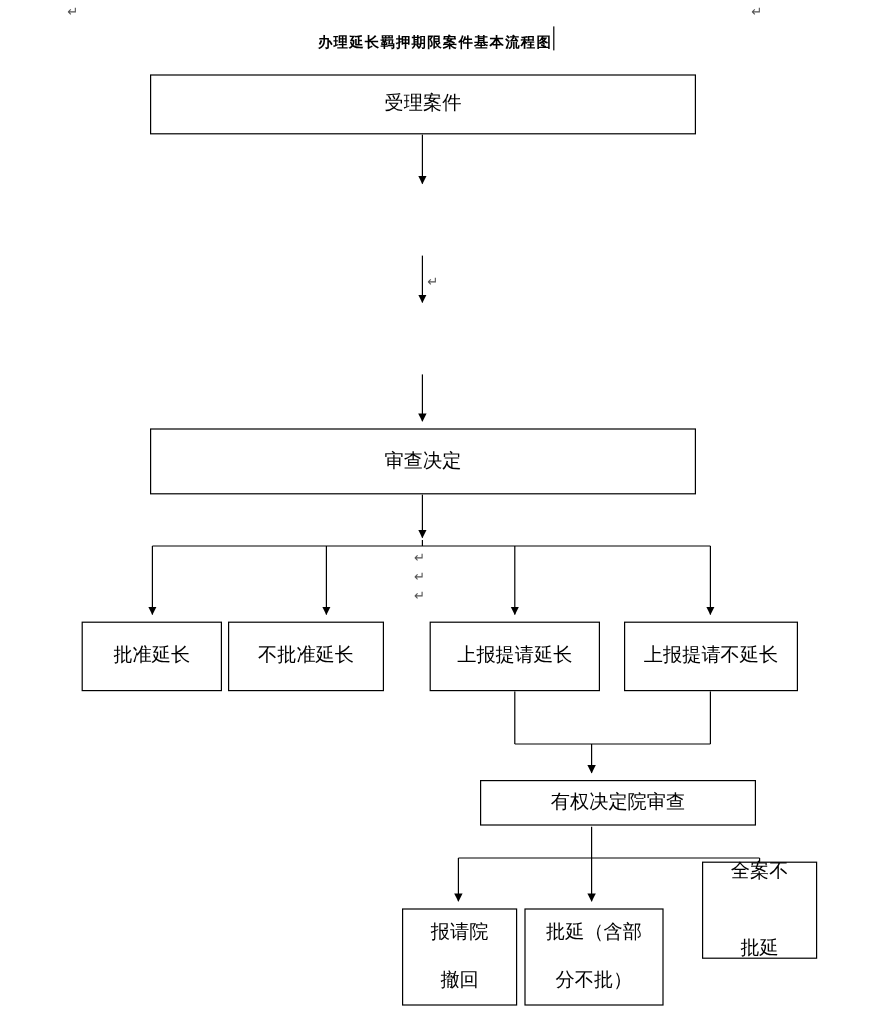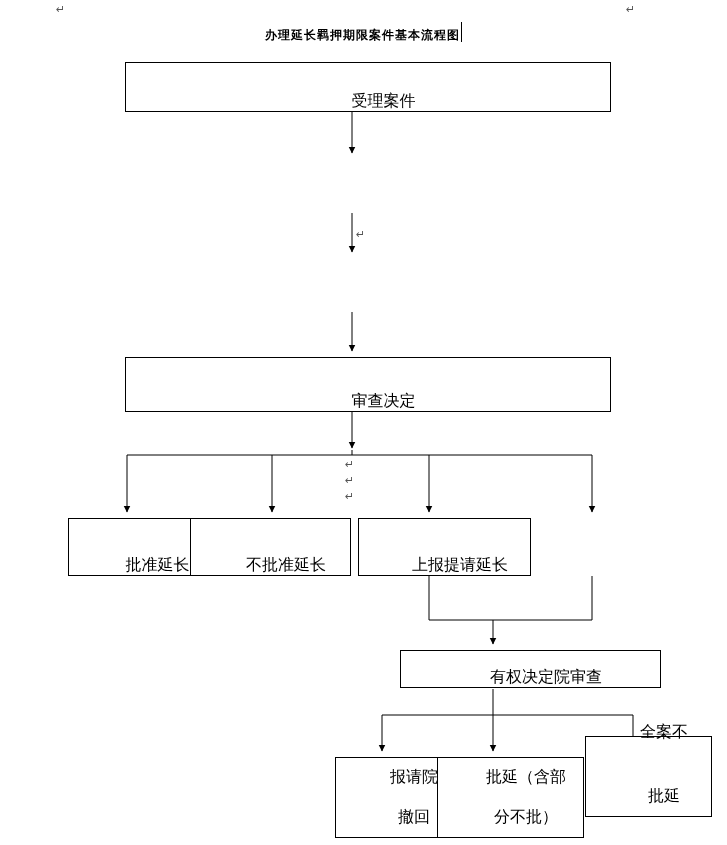--- a/index.html
+++ b/index.html
@@ -4,22 +4,22 @@
 <style>
   html,body{margin:0;padding:0;background:#ffffff;}
   #page{
     position:relative;width:727px;height:845px;background:#ffffff;
     font-family:"Liberation Serif","DejaVu Serif",serif;color:#000;
     overflow:hidden;border-right:1px solid #ececec;border-bottom:1px solid #ececec;
   }
   #connectors{position:absolute;left:0;top:0;width:727px;height:845px;pointer-events:none;}
   .node{
     position:absolute;border:1px solid #000;background:#fff;
-    display:flex;flex-direction:column;align-items:center;justify-content:flex-end;
-    font-size:16px;text-align:center;padding-left:31px;
+    display:flex;flex-direction:column;align-items:center;justify-content:center;
+    font-size:16px;text-align:center;
   }
   .node .line{line-height:1.25;}
   .node.multi .line{line-height:40px;}
   #title{
     position:absolute;left:0;top:22px;width:100%;text-align:center;
     font-weight:bold;font-size:12px;letter-spacing:1px;
   }
   #title .cursor{display:inline-block;width:1px;height:20px;background:#000;vertical-align:-3px;margin-left:1px;}
   .mark{position:absolute;font-size:11px;color:#555;font-family:"DejaVu Sans",sans-serif;}
 </style>
@@ -82,33 +82,36 @@
   </div>
 
   <div class="node" style="left:190px;top:518px;width:128px;height:56px;">
     <span class="line">不批准延长</span>
   </div>
 
   <div class="node" style="left:358px;top:518px;width:140px;height:56px;">
     <span class="line">上报提请延长</span>
   </div>
 
+  <div class="node" style="left:520px;top:518px;width:143px;height:56px;">
+    <span class="line">上报提请不延长</span>
+  </div>
 
   <div class="node" style="left:400px;top:650px;width:228px;height:36px;">
     <span class="line">有权决定院审查</span>
   </div>
 
   <div class="node multi" style="left:335px;top:757px;width:94px;height:79px;">
     <span class="line">报请院</span>
     <span class="line">撤回</span>
   </div>
 
   <div class="node multi" style="left:437px;top:757px;width:114px;height:79px;">
     <span class="line">批延（含部</span>
     <span class="line">分不批）</span>
   </div>
 
-  <div class="node multi" style="left:585px;top:736px;width:94px;height:79px;gap:24px;">
+  <div class="node multi" style="left:585px;top:718px;width:94px;height:79px;gap:24px;">
     <span class="line">全案不</span>
     <span class="line">批延</span>
   </div>
 
 </div>
 
 </body></html>

